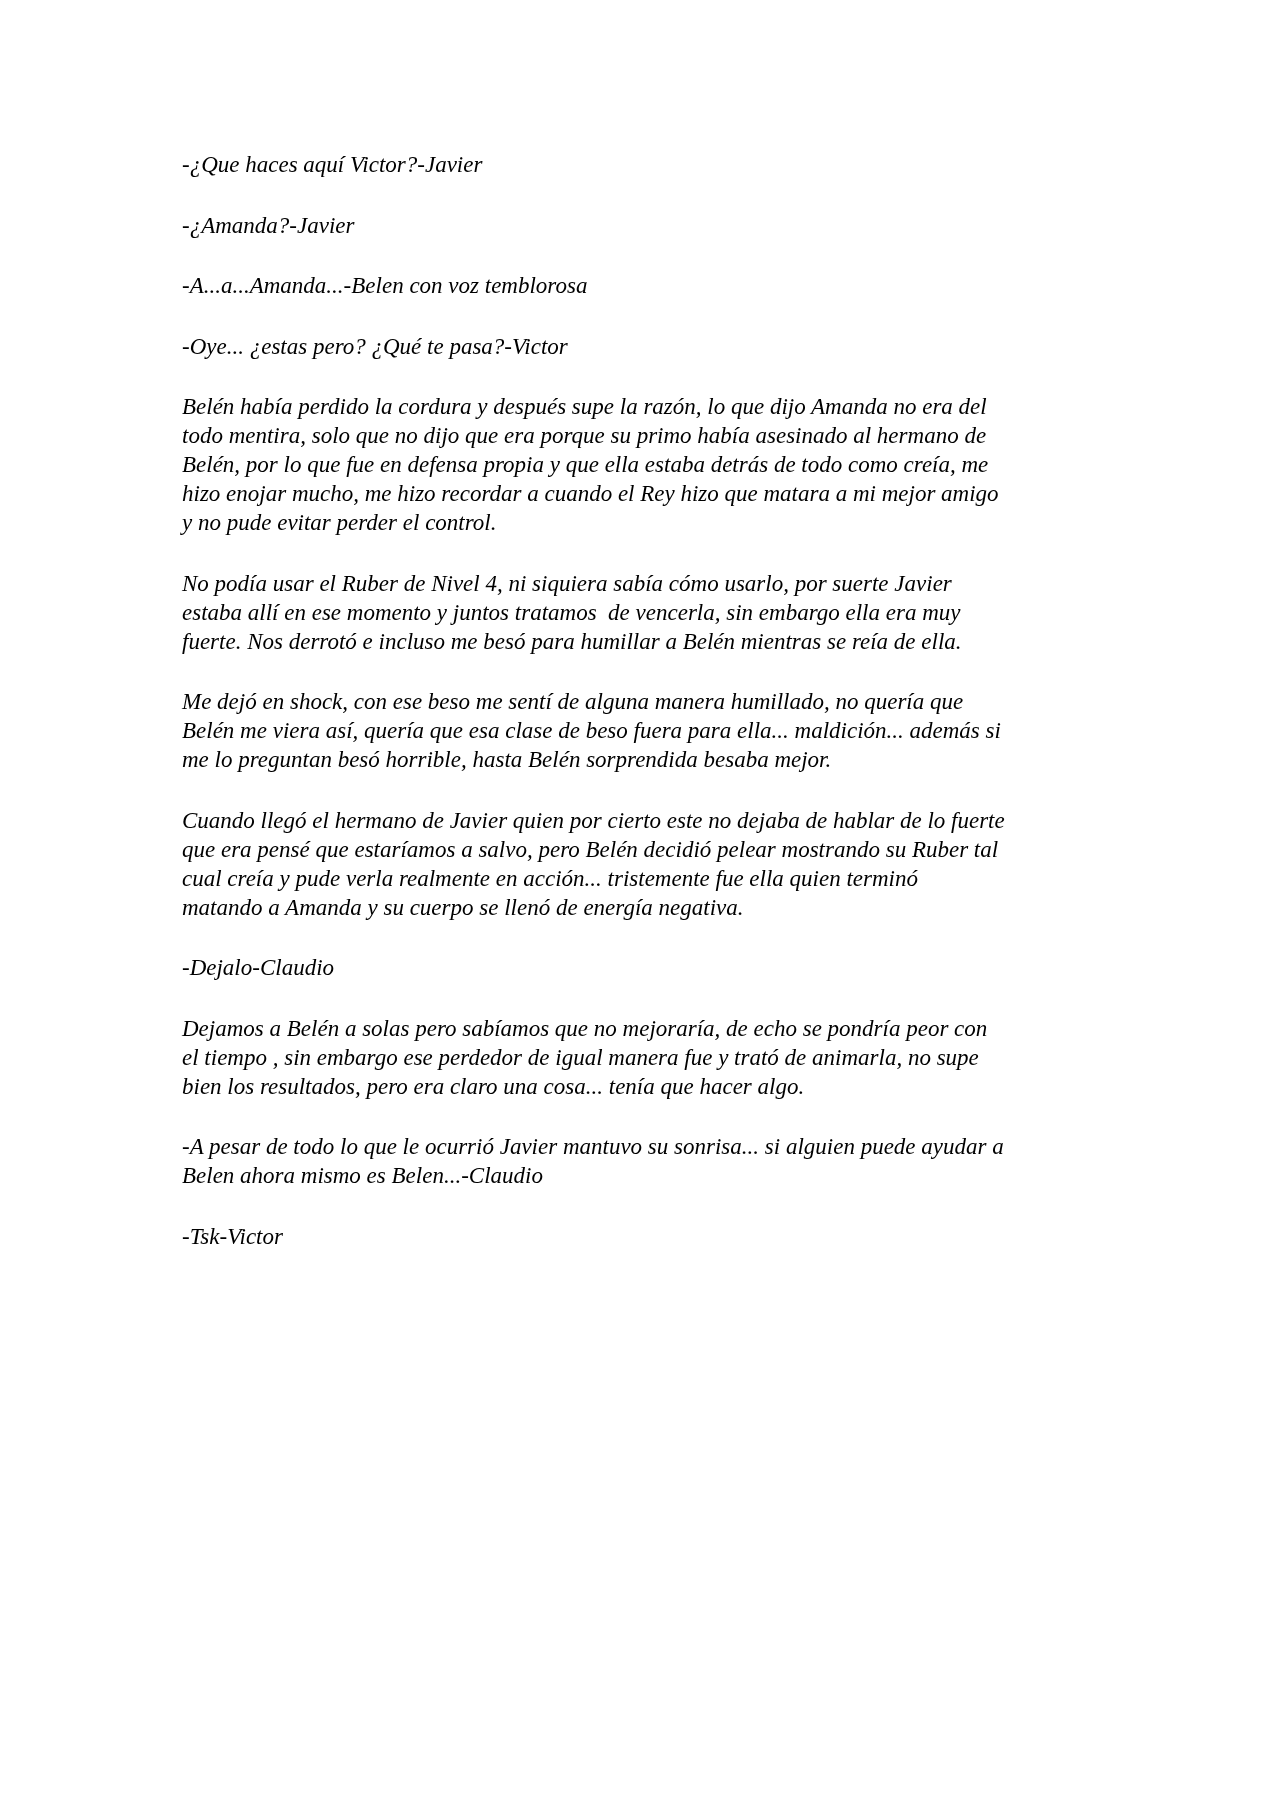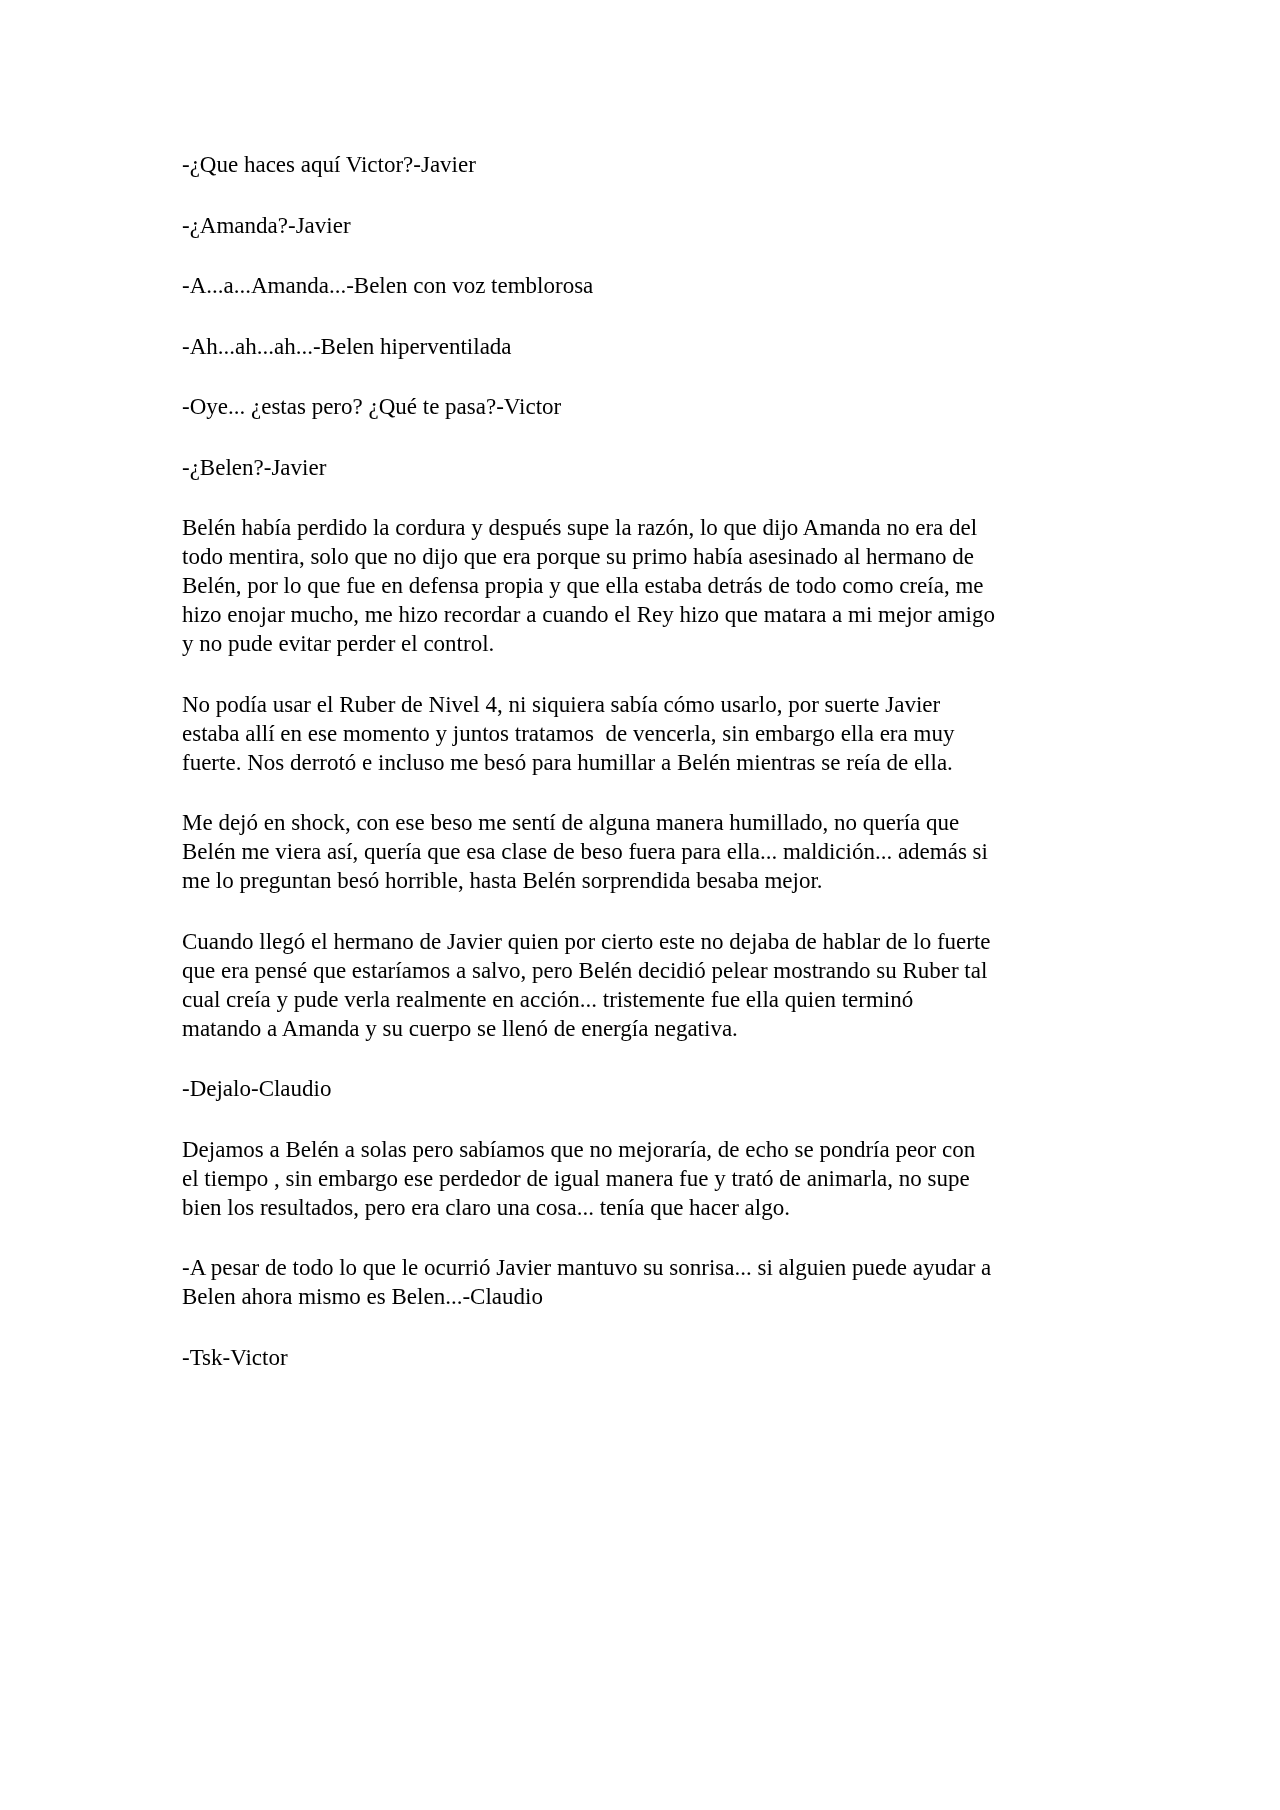--- a/index.html
+++ b/index.html
@@ -11,20 +11,21 @@
     height: 1810px;
     background: #ffffff;
     overflow: hidden;
   }
   .page {
     box-sizing: border-box;
     width: 1280px;
     height: 1810px;
     padding: 150px 120px 0 182px;
     background: #ffffff;
+    font-style: italic;
   }
   .doc-text {
     width: 960px;
     font-family: "Liberation Serif", "DejaVu Serif", serif;
     font-size: 23px;
     line-height: 29px;
     color: #000000;
   }
   .doc-text p {
     margin: 0 0 31.5px 0;
@@ -32,23 +33,21 @@
   }
 </style>
 </head>
 <body>
 
 <div class="page">
   <div class="doc-text" id="doc-text">
       <p>-¿Que haces aquí Victor?-Javier</p>
       <p>-¿Amanda?-Javier</p>
       <p>-A...a...Amanda...-Belen con voz temblorosa</p>
-      <p>-Ah...ah...ah...-Belen hiperventilada</p>
       <p>-Oye... ¿estas pero? ¿Qué te pasa?-Victor</p>
-      <p>-¿Belen?-Javier</p>
       <p>Belén había perdido la cordura y después supe la razón, lo que dijo Amanda no era del
 todo mentira, solo que no dijo que era porque su primo había asesinado al hermano de
 Belén, por lo que fue en defensa propia y que ella estaba detrás de todo como creía, me
 hizo enojar mucho, me hizo recordar a cuando el Rey hizo que matara a mi mejor amigo
 y no pude evitar perder el control.</p>
       <p>No podía usar el Ruber de Nivel 4, ni siquiera sabía cómo usarlo, por suerte Javier
 estaba allí en ese momento y juntos tratamos  de vencerla, sin embargo ella era muy
 fuerte. Nos derrotó e incluso me besó para humillar a Belén mientras se reía de ella.</p>
       <p>Me dejó en shock, con ese beso me sentí de alguna manera humillado, no quería que
 Belén me viera así, quería que esa clase de beso fuera para ella... maldición... además si

